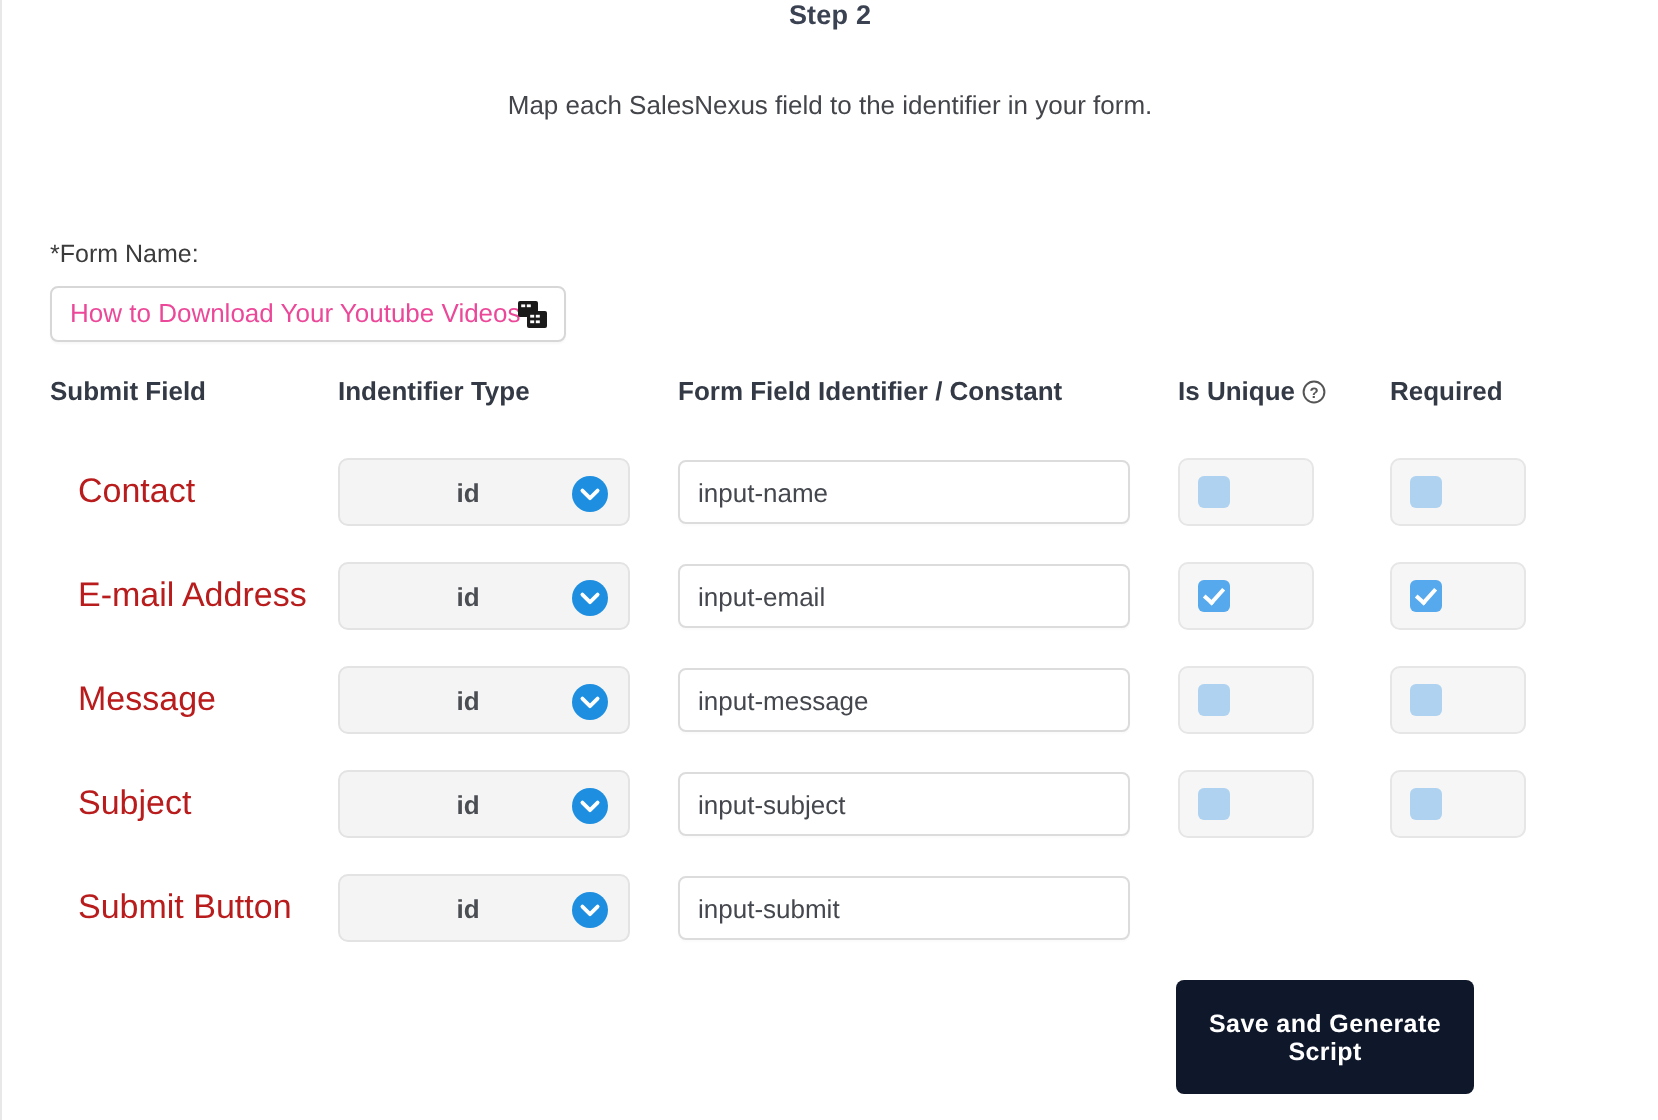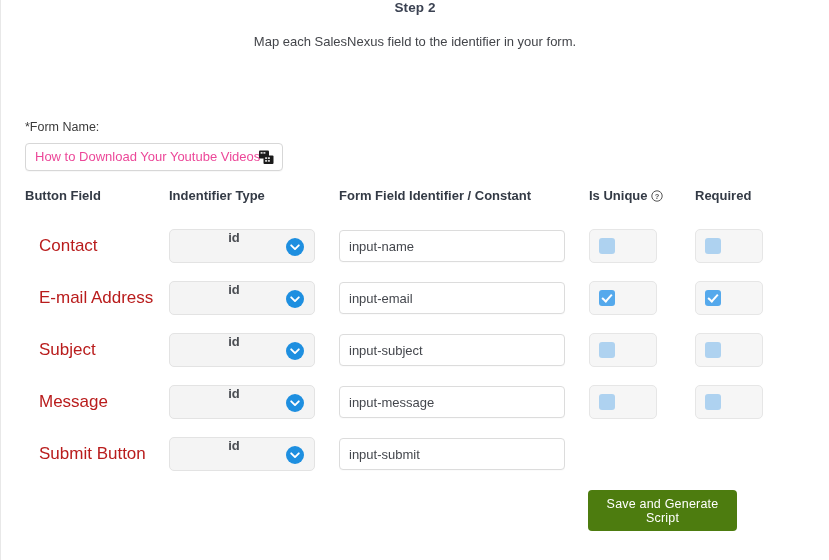--- a/index.html
+++ b/index.html
@@ -29,21 +29,21 @@
     font-size: 13.5px;
     font-weight: bold;
     color: #3b4252;
     margin: 0;
     letter-spacing: 0.1px;
   }
   .step-sub {
     text-align: center;
     font-size: 13px;
     color: #43454a;
-    margin: 0;
+    margin: 11px;
     padding-top: 19px;
   }
   .form-name-block {
     position: absolute;
     left: 24px;
     top: 120px;
   }
   .form-name-label {
     font-size: 12.5px;
     color: #3b3b3b;
@@ -124,20 +124,21 @@
 
   .select-box {
     position: relative;
     width: 146px;
     height: 34px;
     background: #f4f4f4;
     border: 1px solid #e3e3e3;
     border-radius: 5px;
     box-sizing: border-box;
     display: flex;
+    align-items: center;
     justify-content: center;
     cursor: pointer;
   }
   .select-value {
     font-size: 13px;
     font-weight: bold;
     color: #4a4d52;
     padding-right: 16px;
   }
   .chev {
@@ -196,28 +197,28 @@
     border: solid #ffffff;
     border-width: 0 2px 2px 0;
     transform: rotate(42deg);
   }
 
   .save-btn {
     position: absolute;
     left: 587px;
     top: 490px;
     width: 149px;
-    height: 41px;
-    background: #4d7c0f;
+    height: 57px;
+    background: #0f172a;
     color: #ffffff;
     border: none;
     border-radius: 4px;
     font-family: "Liberation Sans", sans-serif;
     font-size: 12.5px;
-    font-weight: normal;
+    font-weight: bold;
     letter-spacing: 0.2px;
     cursor: pointer;
   }
 </style>
 </head>
 <body>
 
 <div class="page">
 
   <h1 class="step-title">Step 2</h1>
@@ -238,21 +239,21 @@
           <rect x="6.1" y="10.2" width="2" height="1.4" fill="#ffffff"></rect>
           <rect x="8.9" y="10.2" width="2" height="1.4" fill="#ffffff"></rect>
         </svg>
       </span>
     </div>
   </div>
 
   <table class="map-table">
     <thead>
       <tr>
-        <th class="col-contact">Button Field</th>
+        <th class="col-contact">Submit Field</th>
         <th class="col-type">Indentifier Type</th>
         <th class="col-ident">Form Field Identifier / Constant</th>
         <th class="col-unique">
           <span>Is Unique</span><span class="help-icon"><svg width="12" height="12" viewBox="0 0 12 12" xmlns="http://www.w3.org/2000/svg">
                 <circle cx="6" cy="6" r="5.2" fill="none" stroke="#555" stroke-width="1"></circle>
                 <text x="6" y="9" text-anchor="middle" font-family="Liberation Sans, sans-serif" font-size="7.5" fill="#555">?</text>
               </svg></span>
         </th>
         <th class="col-req">Required</th>
       </tr>
@@ -303,57 +304,57 @@
             </div>
           </td>
           <td>
             <div class="chk-shell">
               <span class="chk checked"></span>
             </div>
           </td>
         </tr>
         <tr>
           <td>
+            <div class="field-label">Message</div>
+          </td>
+          <td>
+            <div class="select-box">
+              <span class="select-value">id</span>
+              <span class="chev"><svg viewBox="0 0 18 18" xmlns="http://www.w3.org/2000/svg">
+                  <circle cx="9" cy="9" r="9" fill="#1e8fe0"></circle>
+                  <path d="M5.2 7.3 L9 11.1 L12.8 7.3" fill="none" stroke="#ffffff" stroke-width="1.9" stroke-linecap="round" stroke-linejoin="round"></path>
+                </svg></span>
+            </div>
+          </td>
+          <td><input class="text-input" type="text" value="input-message" style=""></td>
+          <td>
+            <div class="chk-shell">
+              <span class="chk"></span>
+            </div>
+          </td>
+          <td>
+            <div class="chk-shell">
+              <span class="chk"></span>
+            </div>
+          </td>
+        </tr>
+        <tr>
+          <td>
             <div class="field-label">Subject</div>
           </td>
           <td>
             <div class="select-box">
               <span class="select-value">id</span>
               <span class="chev"><svg viewBox="0 0 18 18" xmlns="http://www.w3.org/2000/svg">
                   <circle cx="9" cy="9" r="9" fill="#1e8fe0"></circle>
                   <path d="M5.2 7.3 L9 11.1 L12.8 7.3" fill="none" stroke="#ffffff" stroke-width="1.9" stroke-linecap="round" stroke-linejoin="round"></path>
                 </svg></span>
             </div>
           </td>
           <td><input class="text-input" type="text" value="input-subject" style=""></td>
-          <td>
-            <div class="chk-shell">
-              <span class="chk"></span>
-            </div>
-          </td>
-          <td>
-            <div class="chk-shell">
-              <span class="chk"></span>
-            </div>
-          </td>
-        </tr>
-        <tr>
-          <td>
-            <div class="field-label">Message</div>
-          </td>
-          <td>
-            <div class="select-box">
-              <span class="select-value">id</span>
-              <span class="chev"><svg viewBox="0 0 18 18" xmlns="http://www.w3.org/2000/svg">
-                  <circle cx="9" cy="9" r="9" fill="#1e8fe0"></circle>
-                  <path d="M5.2 7.3 L9 11.1 L12.8 7.3" fill="none" stroke="#ffffff" stroke-width="1.9" stroke-linecap="round" stroke-linejoin="round"></path>
-                </svg></span>
-            </div>
-          </td>
-          <td><input class="text-input" type="text" value="input-message" style=""></td>
           <td>
             <div class="chk-shell">
               <span class="chk"></span>
             </div>
           </td>
           <td>
             <div class="chk-shell">
               <span class="chk"></span>
             </div>
           </td>

